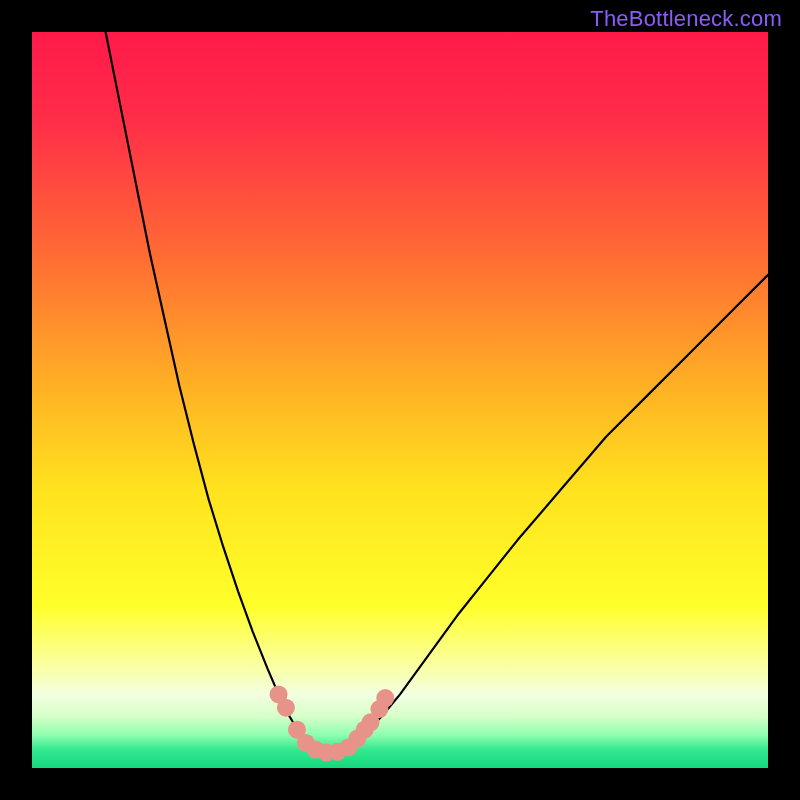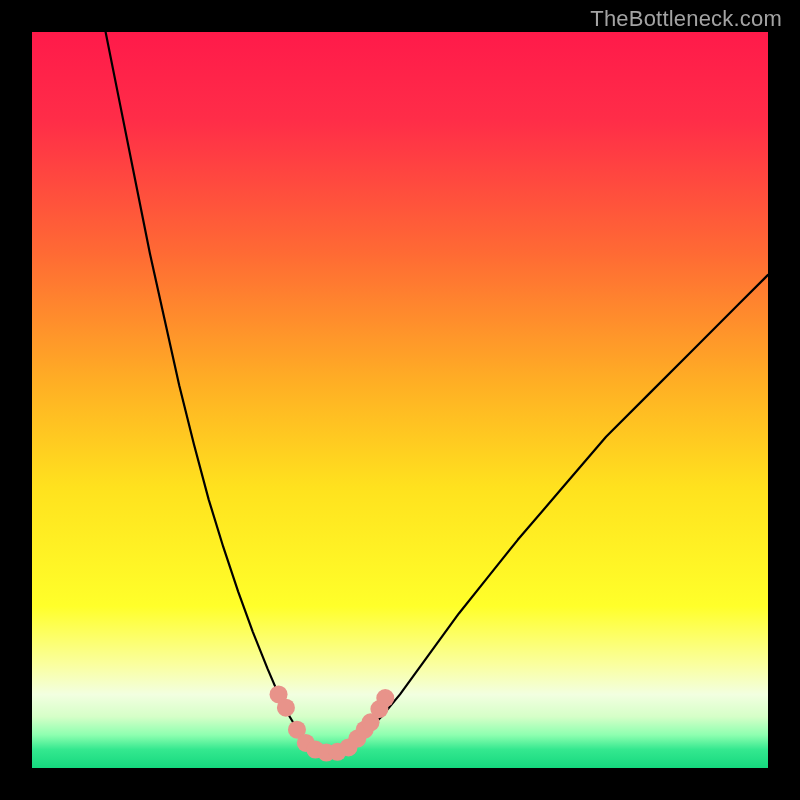--- a/index.html
+++ b/index.html
@@ -36,21 +36,21 @@
   .curve-svg {
     position: absolute;
     inset: 0;
     width: 100%;
     height: 100%;
   }
   .watermark {
     position: absolute;
     top: 6px;
     right: 18px;
-    color: #a3a3a3;
+    color: #8b5cf6;
     font-size: 22px;
     font-weight: 500;
     letter-spacing: 0.2px;
   }
 </style>
 </head>
 <body>
 
 <div class="frame">
   <div class="watermark">TheBottleneck.com</div>

